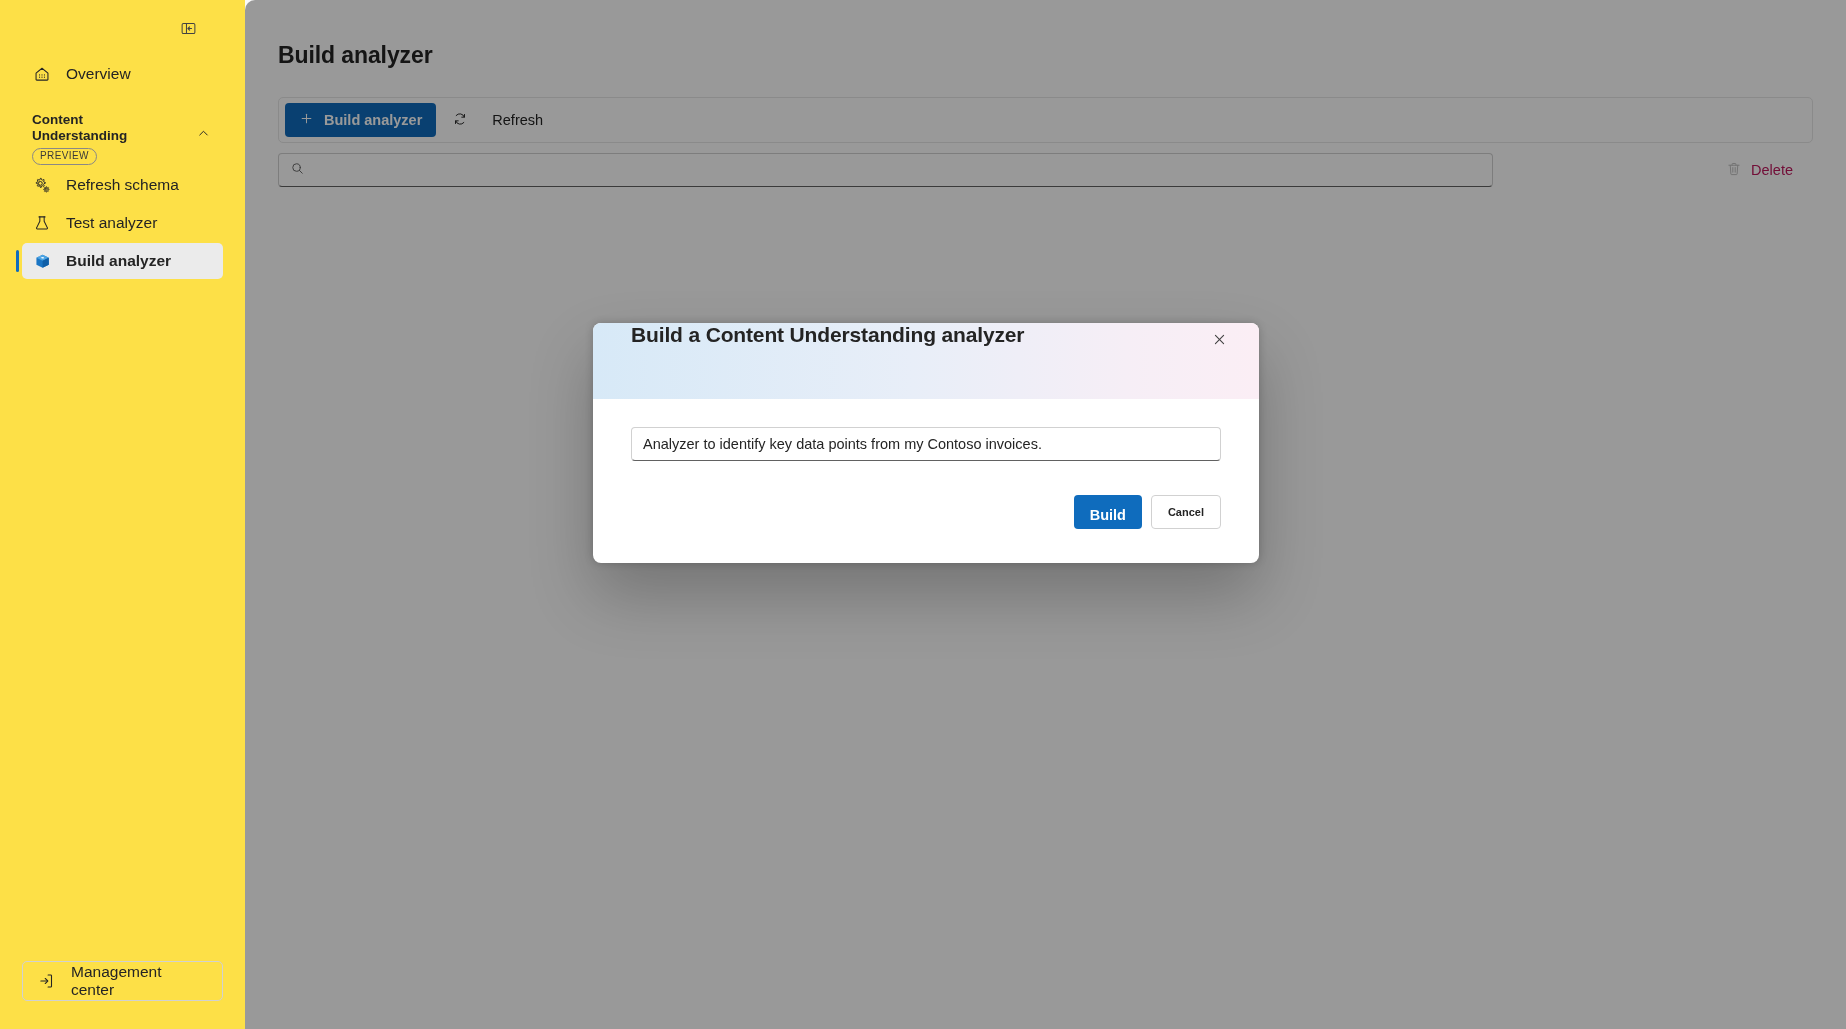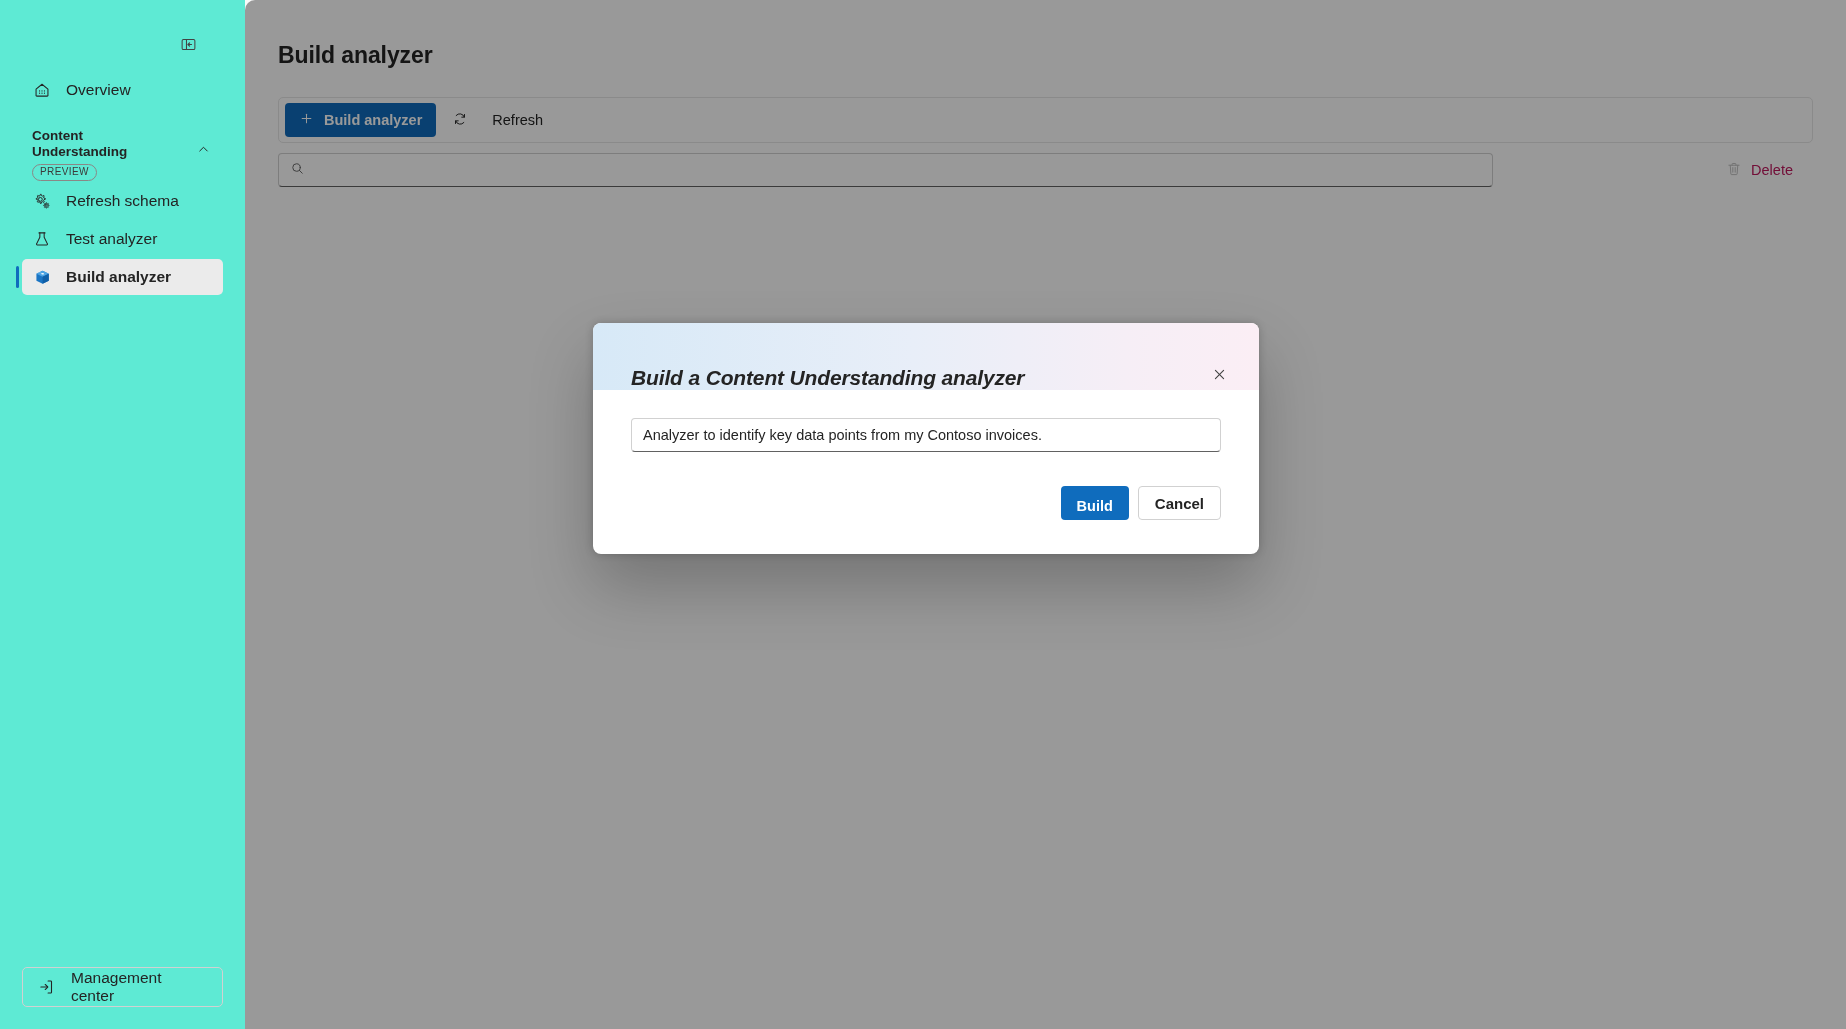--- a/index.html
+++ b/index.html
@@ -20,22 +20,22 @@
     background: #fafafa;
     display: flex;
   }
 
   
   #sidebar {
     position: relative;
     width: 245px;
     height: 1029px;
     flex: 0 0 245px;
-    background: #5eead4;
-    padding-top: 16px;
+    background: #fde047;
+    padding-top: 0;
   }
 
   .collapse-row {
     height: 56px;
     display: flex;
     align-items: center;
     justify-content: flex-end;
     padding-right: 42px;
   }
 
@@ -109,21 +109,21 @@
     border-radius: 9px;
     padding: 0px 7px 1px 7px;
     font-size: 10px;
     letter-spacing: .4px;
     color: #3b3a39;
     line-height: 14px;
   }
 
   .sidebar-footer {
     position: absolute;
-    bottom: 22px;
+    bottom: 28px;
     left: 22px;
     right: 22px;
   }
   .mgmt-btn {
     display: flex;
     align-items: center;
     gap: 14px;
     height: 40px;
     padding: 0 14px;
     border: 1px solid #d1d1d1;
@@ -258,26 +258,25 @@
     top: 323px;
     width: 666px;
     background: #ffffff;
     border-radius: 8px;
     box-shadow: 0 32px 64px rgba(0,0,0,.24), 0 0 8px rgba(0,0,0,.20);
     z-index: 60;
     overflow: hidden;
   }
 
   .dialog-header {
-    height: 67px;
+    height: 76px;
     background: linear-gradient(90deg, #d7e9f7 0%, #e8eef8 48%, #f6eef6 80%, #fbeef5 100%);
     display: flex;
-    align-items: flex-end;
+    align-items: flex-start;
     padding: 0 24px 0 38px;
-    font-style: italic;
   }
   .dialog-title {
     flex: 1;
     font-size: 21px;
     font-weight: 700;
     color: #242424;
     letter-spacing: -.15px;
   }
   .dialog-close {
     width: 32px; height: 32px;
@@ -333,21 +332,21 @@
     font-family: inherit;
   }
   .btn-secondary {
     height: 34px;
     min-width: 60px;
     padding: 0 16px;
     background: #ffffff;
     color: #242424;
     border: 1px solid #d1d1d1;
     border-radius: 4px;
-    font-size: 15px;
+    font-size: 11px;
     font-weight: 600;
     cursor: pointer;
     font-family: inherit;
   }
 </style>
 </head>
 <body>
 
 <div id="app">
 

